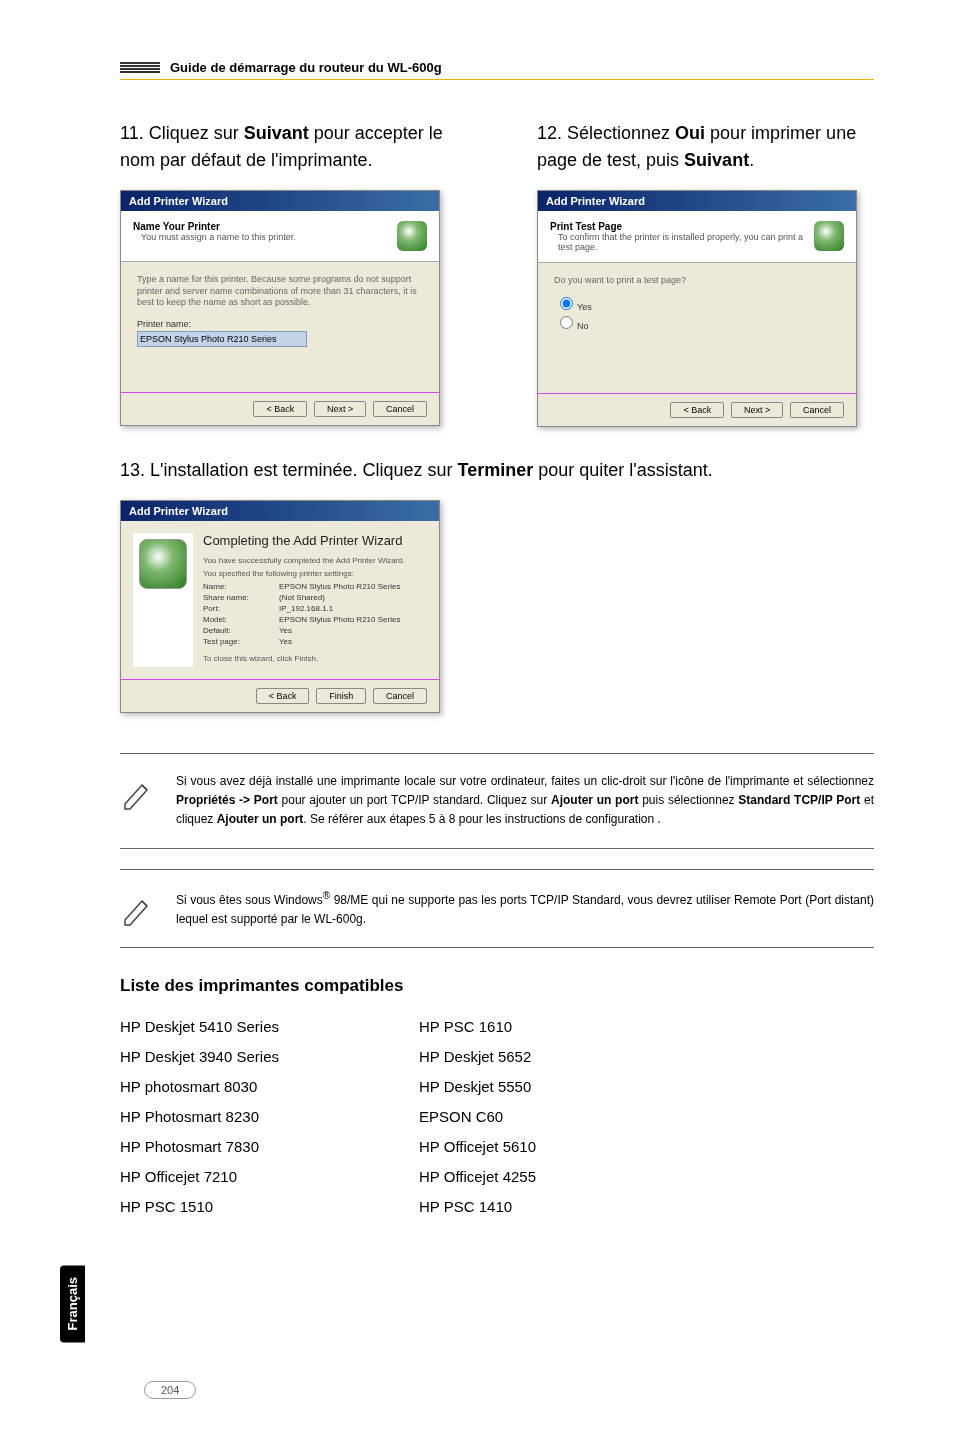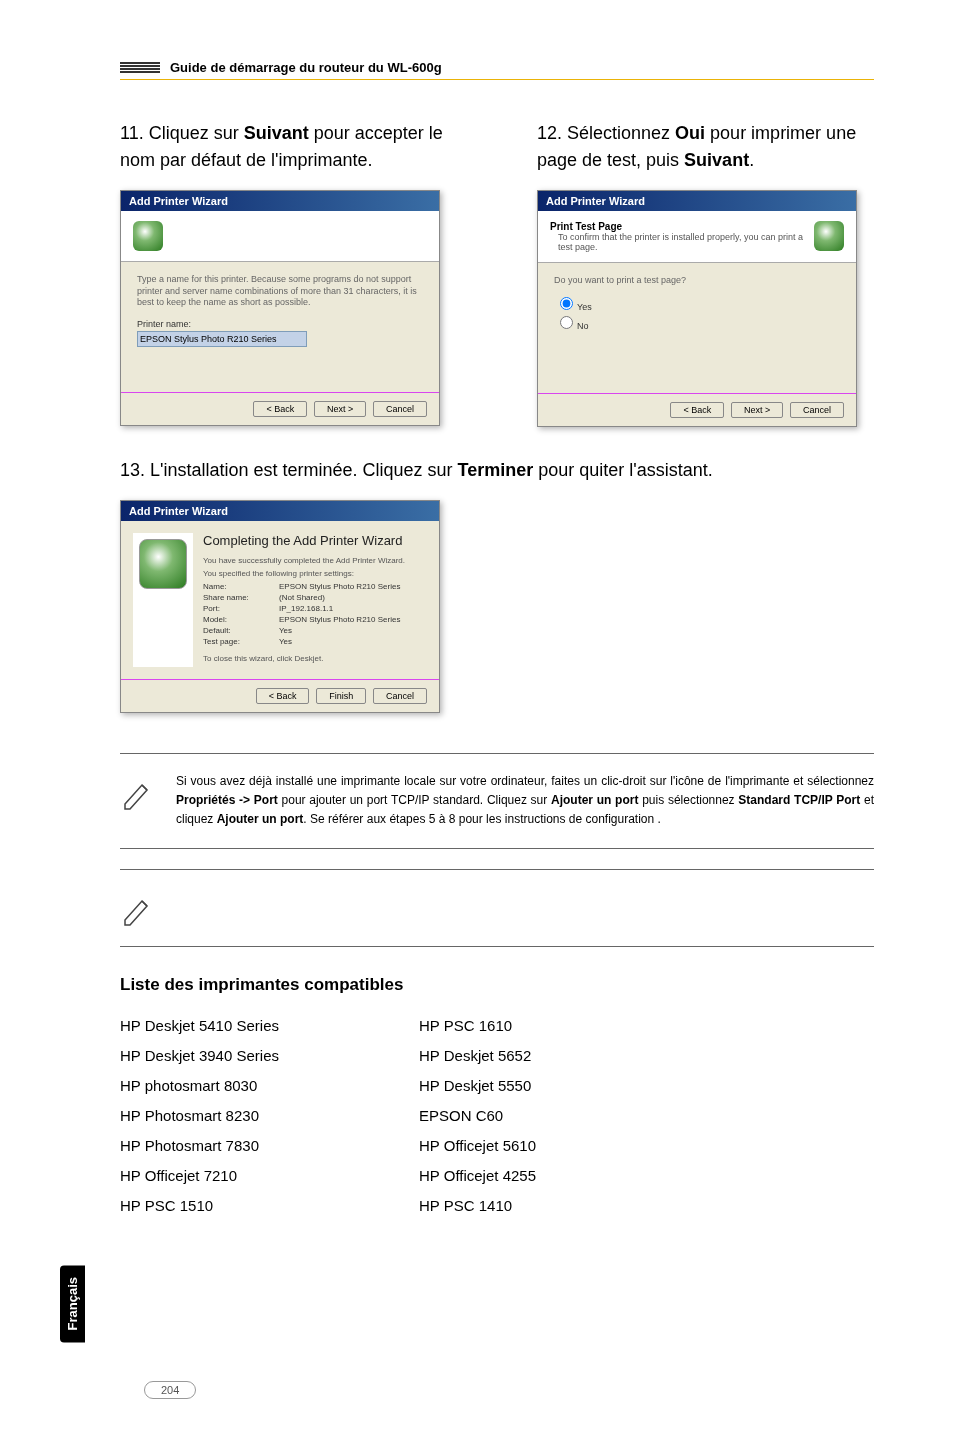--- a/index.html
+++ b/index.html
@@ -231,20 +231,24 @@
   </div>
 
   <div class="two-col">
     <div class="col">
       <p class="step-text">
         <span>11. Cliquez sur </span><span class="bold">Suivant</span><span> pour accepter le nom par défaut de l'imprimante.</span>
       </p>
       <div class="wizard">
         <div class="wizard-titlebar">Add Printer Wizard</div>
         <div class="wizard-header">
+          <div class="wizard-header-text">
+            <div class="hdr-bold">Name Your Printer</div>
+            <div class="hdr-sub">You must assign a name to this printer.</div>
+          </div>
           <div class="wizard-icon"></div>
         </div>
         <div class="wizard-body">
           <div class="desc">Type a name for this printer. Because some programs do not support printer and server name combinations of more than 31 characters, it is best to keep the name as short as possible.</div>
           <div class="field-label">Printer name:</div>
           <input class="text" type="text" value="EPSON Stylus Photo R210 Series" style="">
         </div>
         <div class="wizard-footer">
           <button>&lt; Back</button>
           <button>Next &gt;</button>
@@ -311,21 +315,21 @@
             <span class="v">EPSON Stylus Photo R210 Series</span>
           </div>
         <div class="kv">
             <span class="k">Default:</span>
             <span class="v">Yes</span>
           </div>
         <div class="kv">
             <span class="k">Test page:</span>
             <span class="v">Yes</span>
           </div>
-        <div class="para" style="margin-top:8px;">To close this wizard, click Deskjet.</div>
+        <div class="para" style="margin-top:8px;">To close this wizard, click Finish.</div>
       </div>
     </div>
     <div class="wizard-footer">
       <button>&lt; Back</button>
       <button>Finish</button>
       <button>Cancel</button>
     </div>
   </div>
 
   <div class="note-block">
@@ -339,20 +343,23 @@
       <span>Si vous avez déjà installé une imprimante locale sur votre ordinateur, faites un clic-droit sur l'icône de l'imprimante et sélectionnez </span><span class="bold">Propriétés -&gt; Port</span><span> pour ajouter un port TCP/IP standard. Cliquez sur </span><span class="bold">Ajouter un port</span><span> puis sélectionnez </span><span class="bold">Standard TCP/IP Port</span><span> et cliquez </span><span class="bold">Ajouter un port</span><span>. Se référer aux étapes 5 à 8 pour les instructions de configuration .</span>
     </div>
   </div>
 
   <div class="note-block">
     <div class="note-icon">
       <svg viewBox="0 0 36 36" width="36" height="36">
           <path d="M5 28 L22 9 L27 14 L10 33 L5 33 Z" fill="none" stroke="#444" stroke-width="1.5"></path>
           <path d="M22 9 L27 14" stroke="#444" stroke-width="1.5"></path>
         </svg>
+    </div>
+    <div>
+      <span>Si vous êtes sous Windows</span><sup>®</sup><span> 98/ME qui ne supporte pas les ports TCP/IP Standard, vous devrez utiliser Remote Port (Port distant) lequel est supporté par le WL-600g.</span>
     </div>
   </div>
 
   <h3 class="section-title">Liste des imprimantes compatibles</h3>
 
   <div class="printer-list">
     <div class="printer-col">
       <span>HP Deskjet 5410 Series</span>
       <span>HP Deskjet 3940 Series</span>
       <span>HP photosmart 8030</span>

